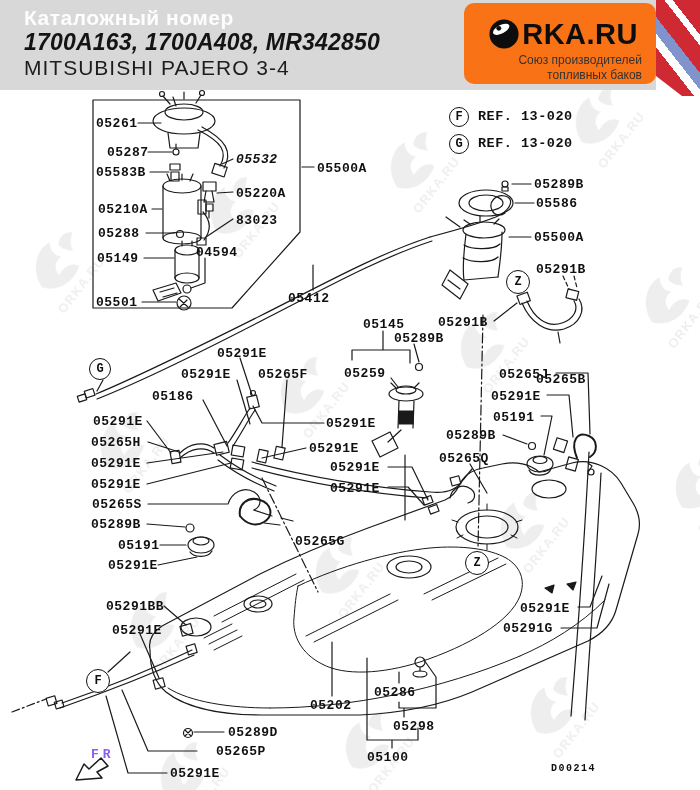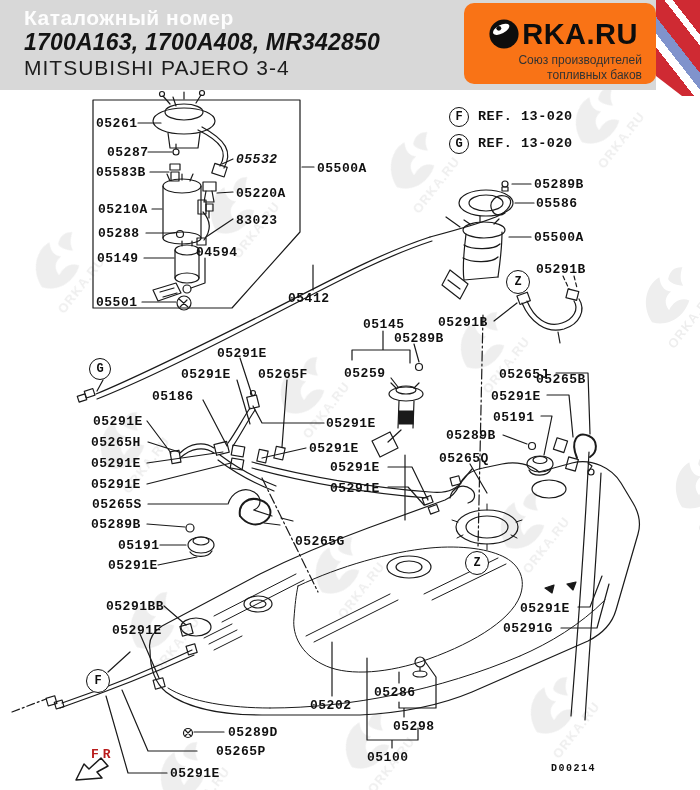--- a/index.html
+++ b/index.html
@@ -19,21 +19,21 @@
   .flag-stripe{position:absolute;left:656px;top:0;width:44px;height:96px;
     background-image:linear-gradient(52deg,#cf2a33 0 32%,#ffffff 32% 41%,#8093cc 41% 52%,#cf2a33 52% 70%,#ffffff 70% 77%,#cf2a33 77% 100%);}
   .flag-stripe:after{content:"";position:absolute;left:0;bottom:0;border-left:26px solid #fff;border-top:20px solid transparent;}
   
   .lineart{position:absolute;left:0;top:0;z-index:5;}
   #label-layer{position:absolute;left:0;top:0;width:700px;height:790px;z-index:10;}
   .part-label{position:absolute;font:700 13px "Liberation Mono",monospace;letter-spacing:.5px;color:#101010;white-space:nowrap;}
   .ref-label{position:absolute;font:700 13.5px "Liberation Mono",monospace;letter-spacing:.5px;color:#101010;white-space:nowrap;}
   .marker{position:absolute;border:1.7px solid #101010;border-radius:50%;background:#fff;box-sizing:border-box;
           display:flex;align-items:center;justify-content:center;font:700 12px "Liberation Mono",monospace;color:#101010;}
-  .fr-label{position:absolute;left:91px;top:747px;font:700 13px "Liberation Mono",monospace;letter-spacing:4px;color:#b91c1c;}
+  .fr-label{position:absolute;left:91px;top:747px;font:700 13px "Liberation Mono",monospace;letter-spacing:4px;color:#8b5cf6;}
   .code-label{position:absolute;left:551px;top:763px;font:700 10px "Liberation Mono",monospace;letter-spacing:1.5px;color:#101010;}
   .wm-text{font:700 13px "Liberation Sans",sans-serif;letter-spacing:1px;}
 </style>
 </head>
 <body>
 
 <div class="page">
 
   <svg class="lineart" width="700" height="790" viewBox="0 0 700 790">
     <defs>

